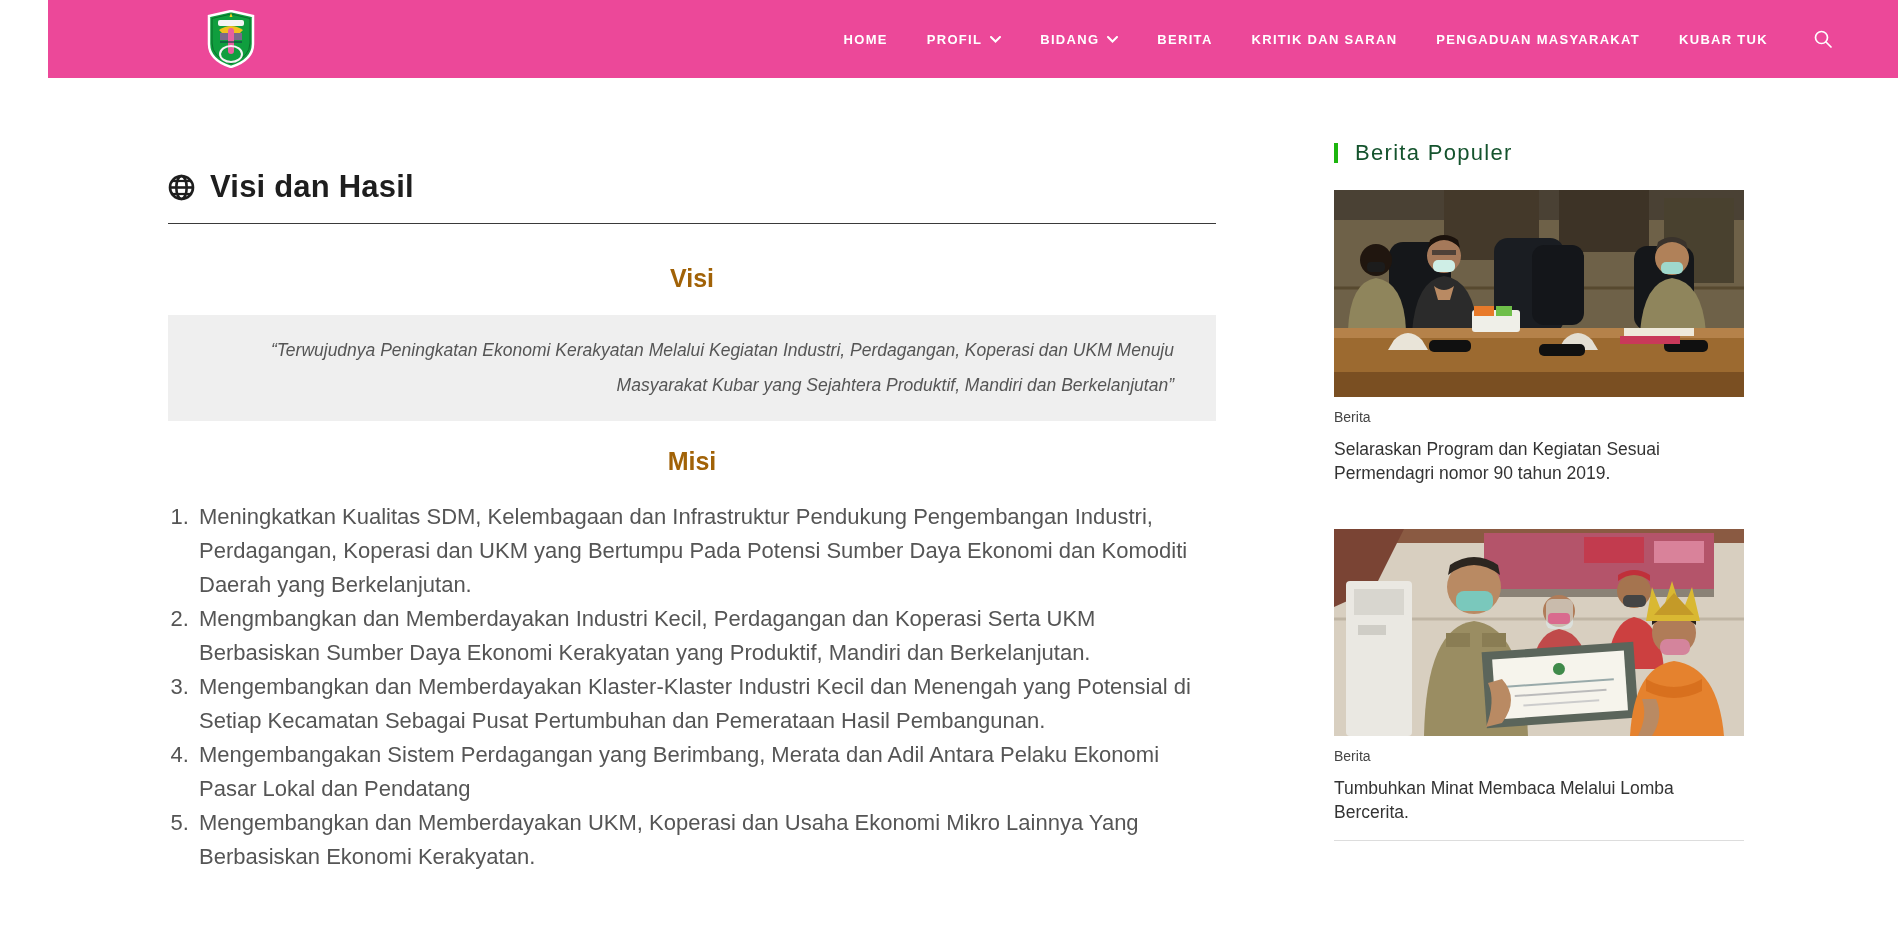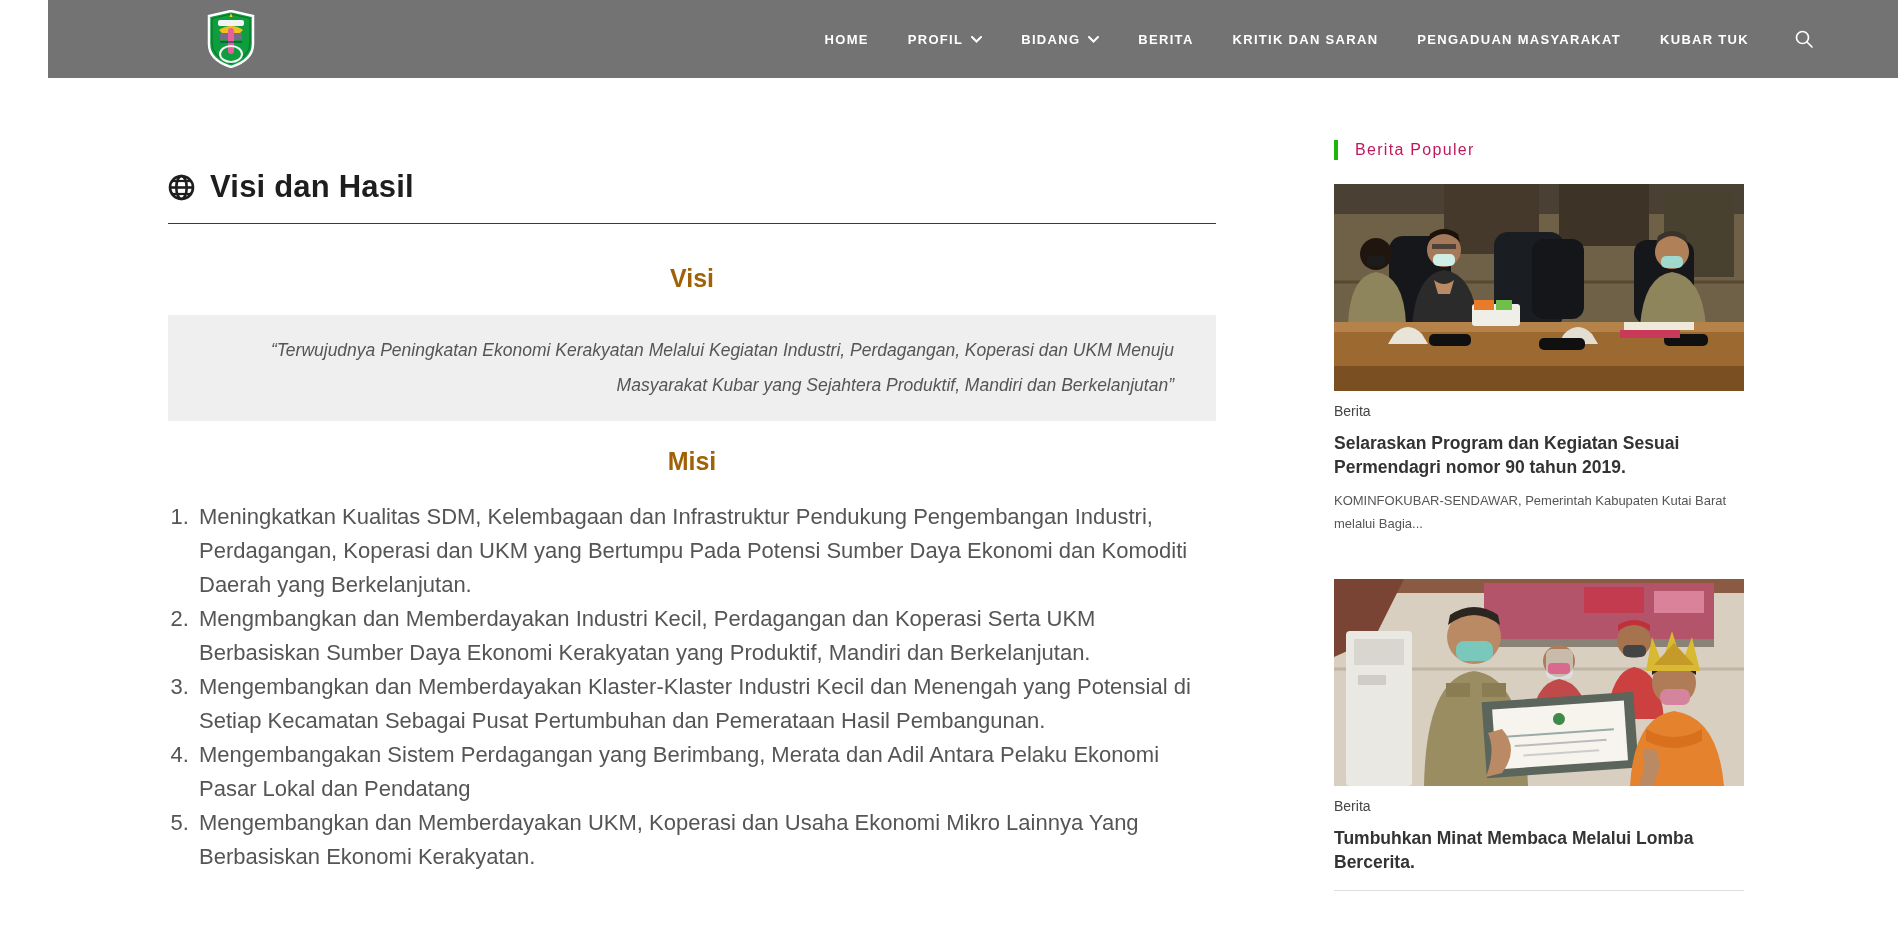--- a/index.html
+++ b/index.html
@@ -1,21 +1,21 @@
 <!DOCTYPE html>
 <html><head>
 <meta charset="utf-8">
 <style>
   * { margin:0; padding:0; box-sizing:border-box; }
   html,body { width:1898px; height:950px; overflow:hidden; background:#fff;
               font-family:"Liberation Sans", sans-serif; }
 
   
-  .site-header { height:78px; background:#737373; display:flex; align-items:center;
-                 padding:0 84px 0 158px;margin-left:48px; }
+  .site-header { height:78px; background:#ec4899; display:flex; align-items:center;
+                 padding:0 65px 0 158px;margin-left:48px; }
   .logo-wrap { width:50px; height:60px; display:flex; align-items:center; cursor:pointer; }
   .main-nav { margin-left:auto; display:flex; align-items:center; gap:39px; }
   .nav-item { color:#fff; font-size:13px; font-weight:bold; letter-spacing:1.3px;
               text-transform:uppercase; cursor:pointer; display:flex; align-items:center;
               gap:8px; white-space:nowrap; }
   .nav-item svg { display:block; }
   .search-btn { margin-left:6px; cursor:pointer; display:flex; align-items:center; }
 
   
   .page { display:flex; justify-content:space-between; padding:0 154px 0 168px; }
@@ -31,26 +31,26 @@
   .section-heading.misi { margin-top:26px; }
   .visi-quote { margin-top:22px; background:#efefef; padding:18px 42px; text-align:right;
                 font-size:17.5px; font-style:italic; color:#555; line-height:35px; }
   .misi-list { margin-top:24px; padding-left:27px; font-size:22px; color:#555;
                line-height:34px; }
   .misi-list li { padding-left:4px; }
 
   
   .widget-title-row { margin-top:62px; display:flex; align-items:center; gap:17px; }
   .widget-accent { width:4px; height:20px; }
-  .widget-title { font-size:16px; color:#be185d; letter-spacing:1.3px; }
+  .widget-title { font-size:22px; color:#14532d; letter-spacing:1.3px; }
   .post { margin-top:24px; }
   .post + .post { margin-top:44px; }
   .post-photo { width:410px; height:207px; display:block; cursor:pointer; }
   .post-category { margin-top:12px; font-size:14px; color:#444; }
-  .post-title { margin-top:12px; font-size:17.5px; font-weight:bold; color:#333;
+  .post-title { margin-top:12px; font-size:17.5px; font-weight:normal; color:#333;
                 line-height:24px; cursor:pointer; }
   .post-excerpt { margin-top:10px; font-size:13px; color:#555; line-height:23px; }
   .sidebar-rule { border:none; border-top:1px solid #ddd; margin-top:16px; }
 </style>
 </head>
 <body>
 
 <header class="site-header">
   <div class="logo-wrap">
     <svg width="50" height="58" viewBox="0 0 50 58">
@@ -177,21 +177,20 @@
         <path d="M60 150 q14 -14 28 0 l6 10 h-40 Z" fill="#e9e4d8"></path>
         <path d="M230 150 q14 -14 28 0 l6 10 h-40 Z" fill="#e3ded2"></path>
         <rect x="95" y="150" width="42" height="12" rx="5" fill="#101010"></rect>
         <rect x="205" y="154" width="46" height="12" rx="5" fill="#101010"></rect>
         <rect x="330" y="150" width="44" height="12" rx="5" fill="#101010"></rect>
         <rect x="286" y="146" width="60" height="8" fill="#c9395a"></rect>
         <rect x="290" y="138" width="70" height="8" fill="#efe9da"></rect>
       </svg>
       <div class="post-category">Berita</div>
       <div class="post-title">Selaraskan Program dan Kegiatan Sesuai Permendagri nomor 90 tahun 2019.</div>
-      <div class="post-excerpt">KOMINFOKUBAR-SENDAWAR, Pemerintah Kabupaten Kutai Barat melalui Bagia...</div>
     </div>
 
     <div class="post">
       <svg class="post-photo" viewBox="0 0 410 207" preserveAspectRatio="none">
         <rect width="410" height="207" fill="#d8cfc0"></rect>
         <rect x="0" y="0" width="410" height="14" fill="#8a5a42"></rect>
         <path d="M0 0 L70 0 L40 60 L0 78 Z" fill="#7a4434"></path>
 
         <rect x="150" y="4" width="230" height="58" fill="#b4546a"></rect>
         <rect x="160" y="10" width="70} " height="20" fill="#cf6d84"></rect>

